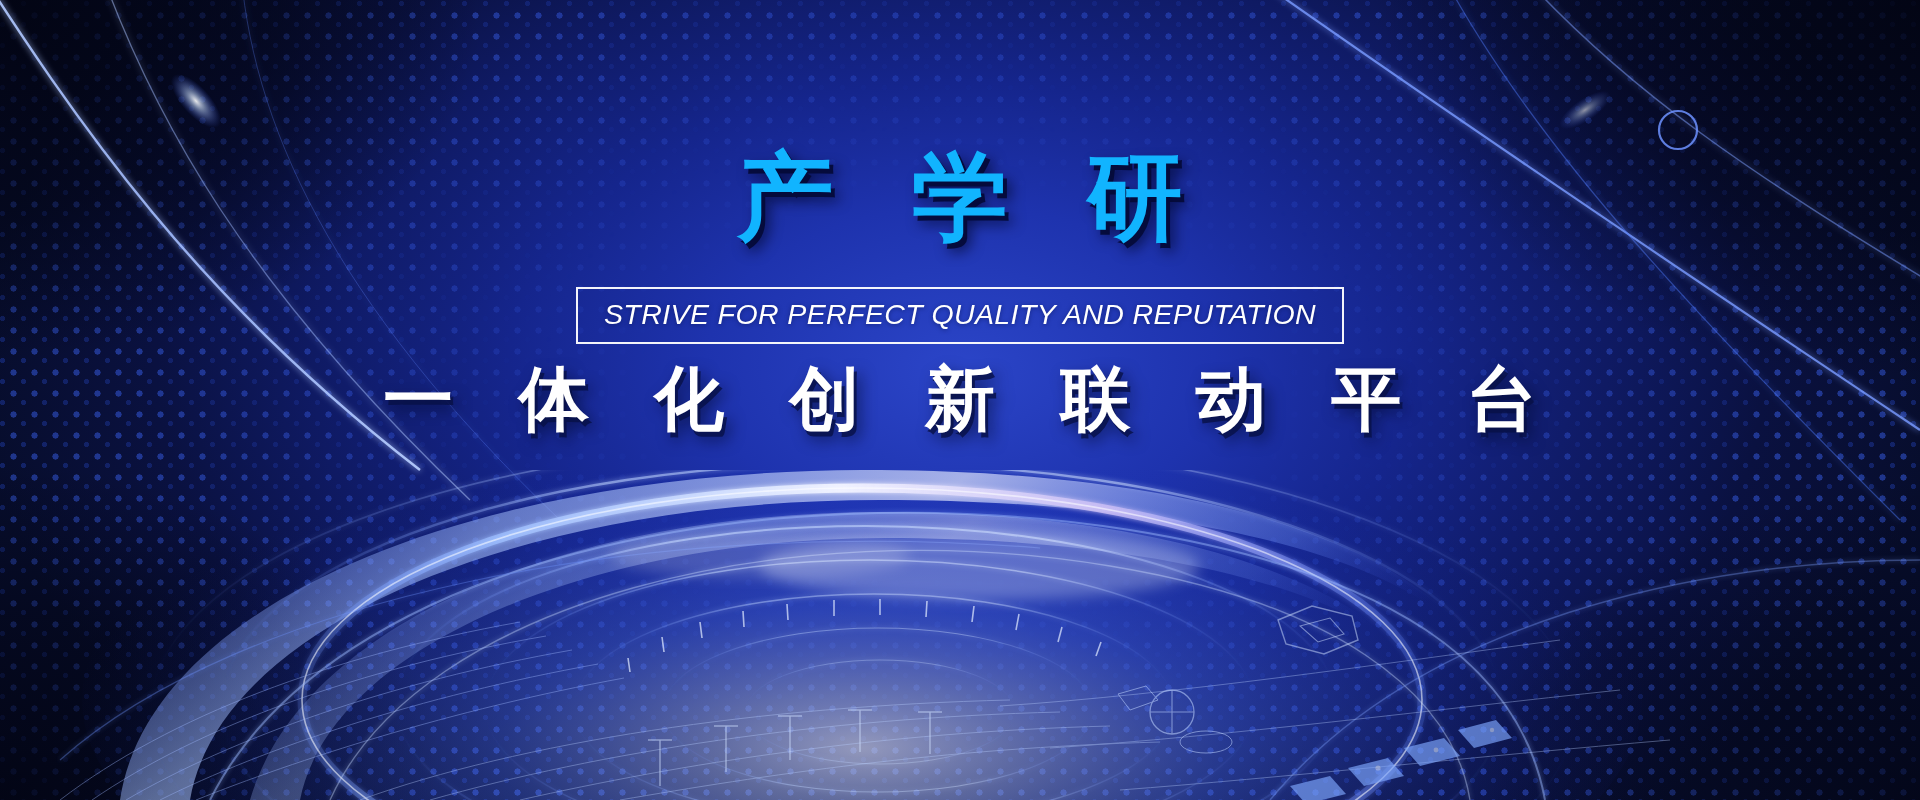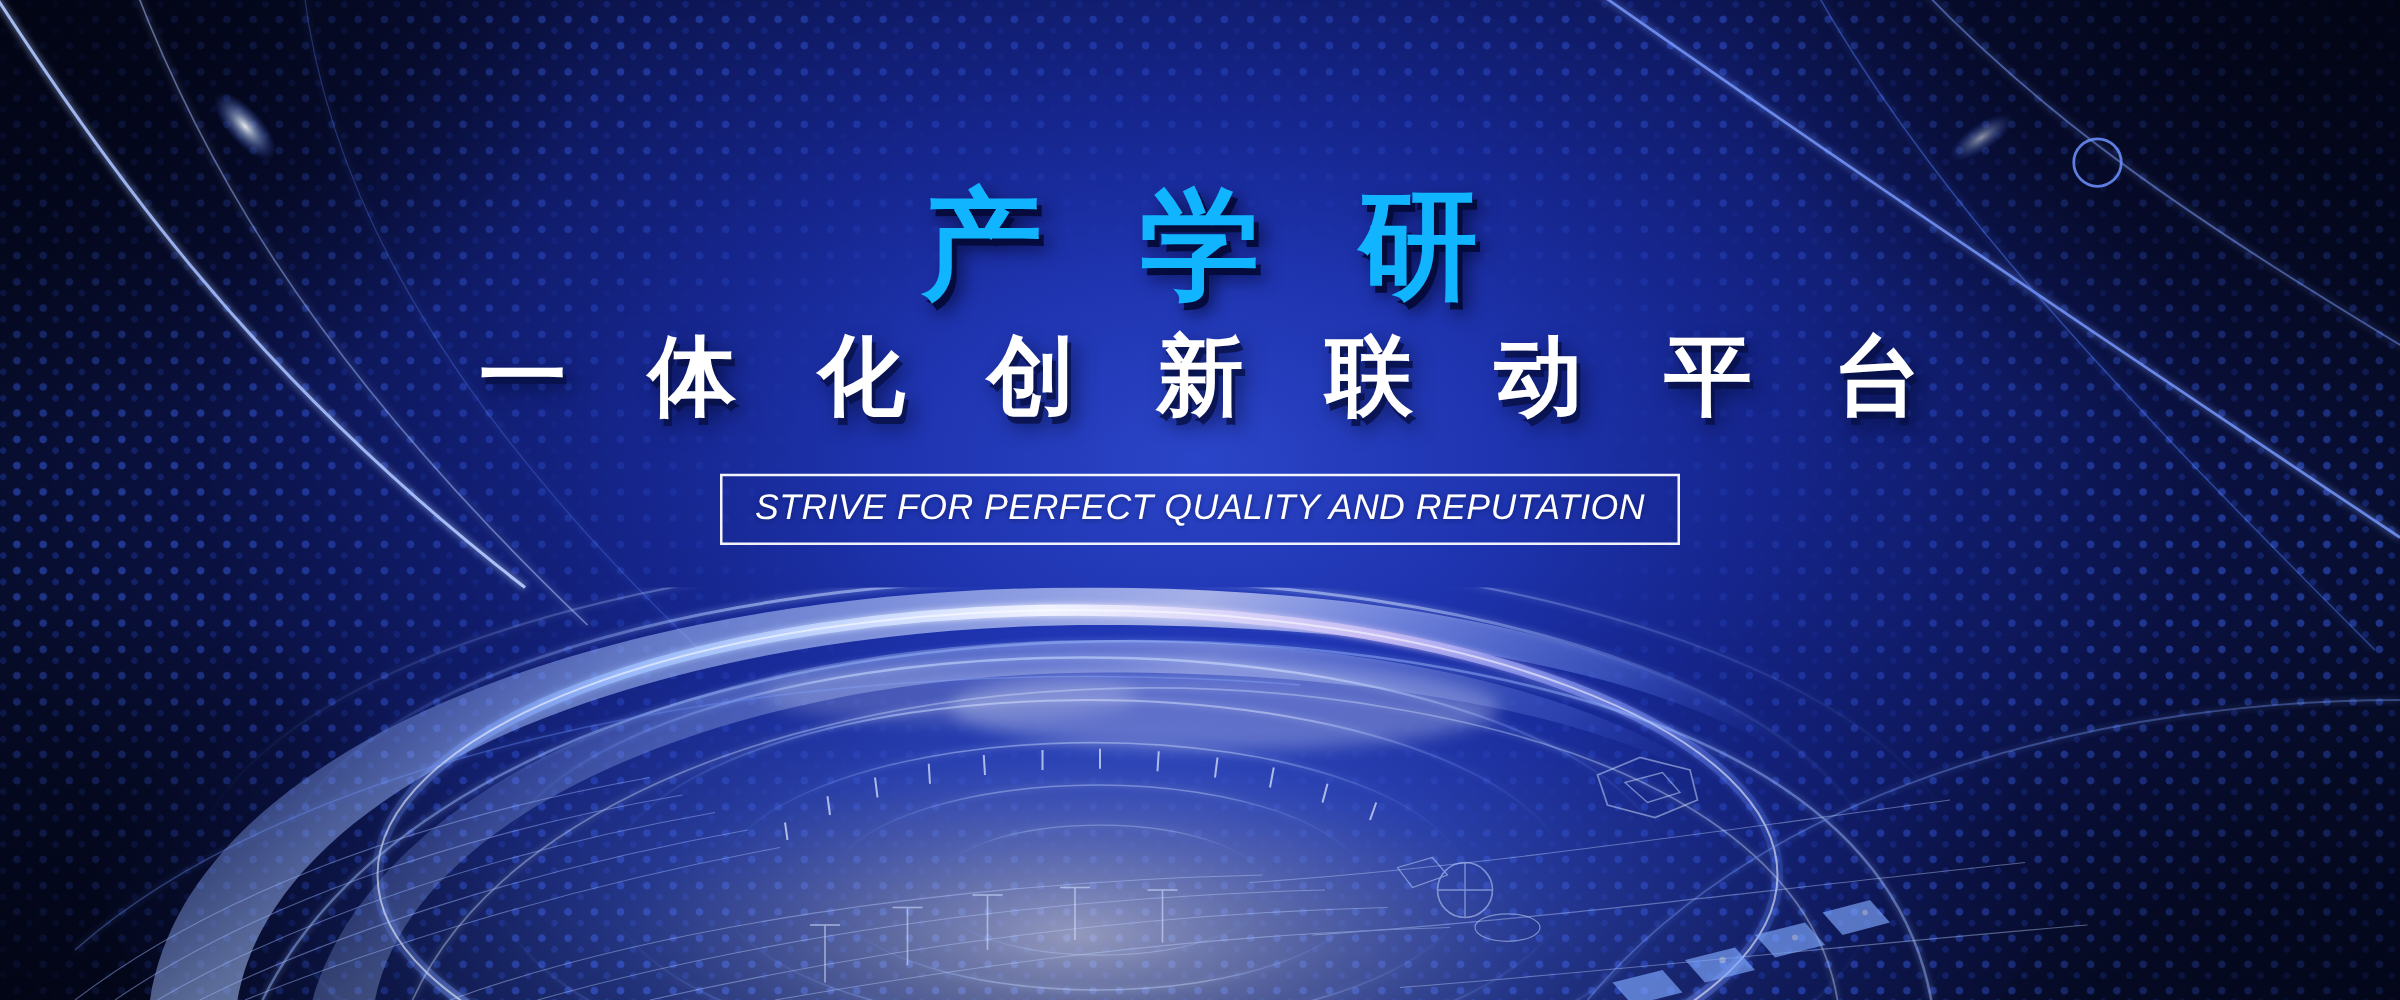--- a/index.html
+++ b/index.html
@@ -309,20 +309,20 @@
 
       <ellipse cx="980" cy="566" rx="220" ry="34" fill="#e6ecff" opacity=".30" filter="url(#bigGlow)"></ellipse>
       <ellipse cx="760" cy="556" rx="150" ry="22" fill="#ffffff" opacity=".18" filter="url(#bigGlow)"></ellipse>
     </g>
   </svg>
 
   <div id="content">
 
     <div id="title-main">产 学 研</div>
 
-    <div id="title-sub">一 体 化 创 新 联 动 平 台</div>
-
     <div id="tagline-box">
       <div id="tagline-text">STRIVE FOR PERFECT QUALITY AND REPUTATION</div>
     </div>
 
+    <div id="title-sub">一 体 化 创 新 联 动 平 台</div>
+
   </div>
 </div>
 
 </body></html>

